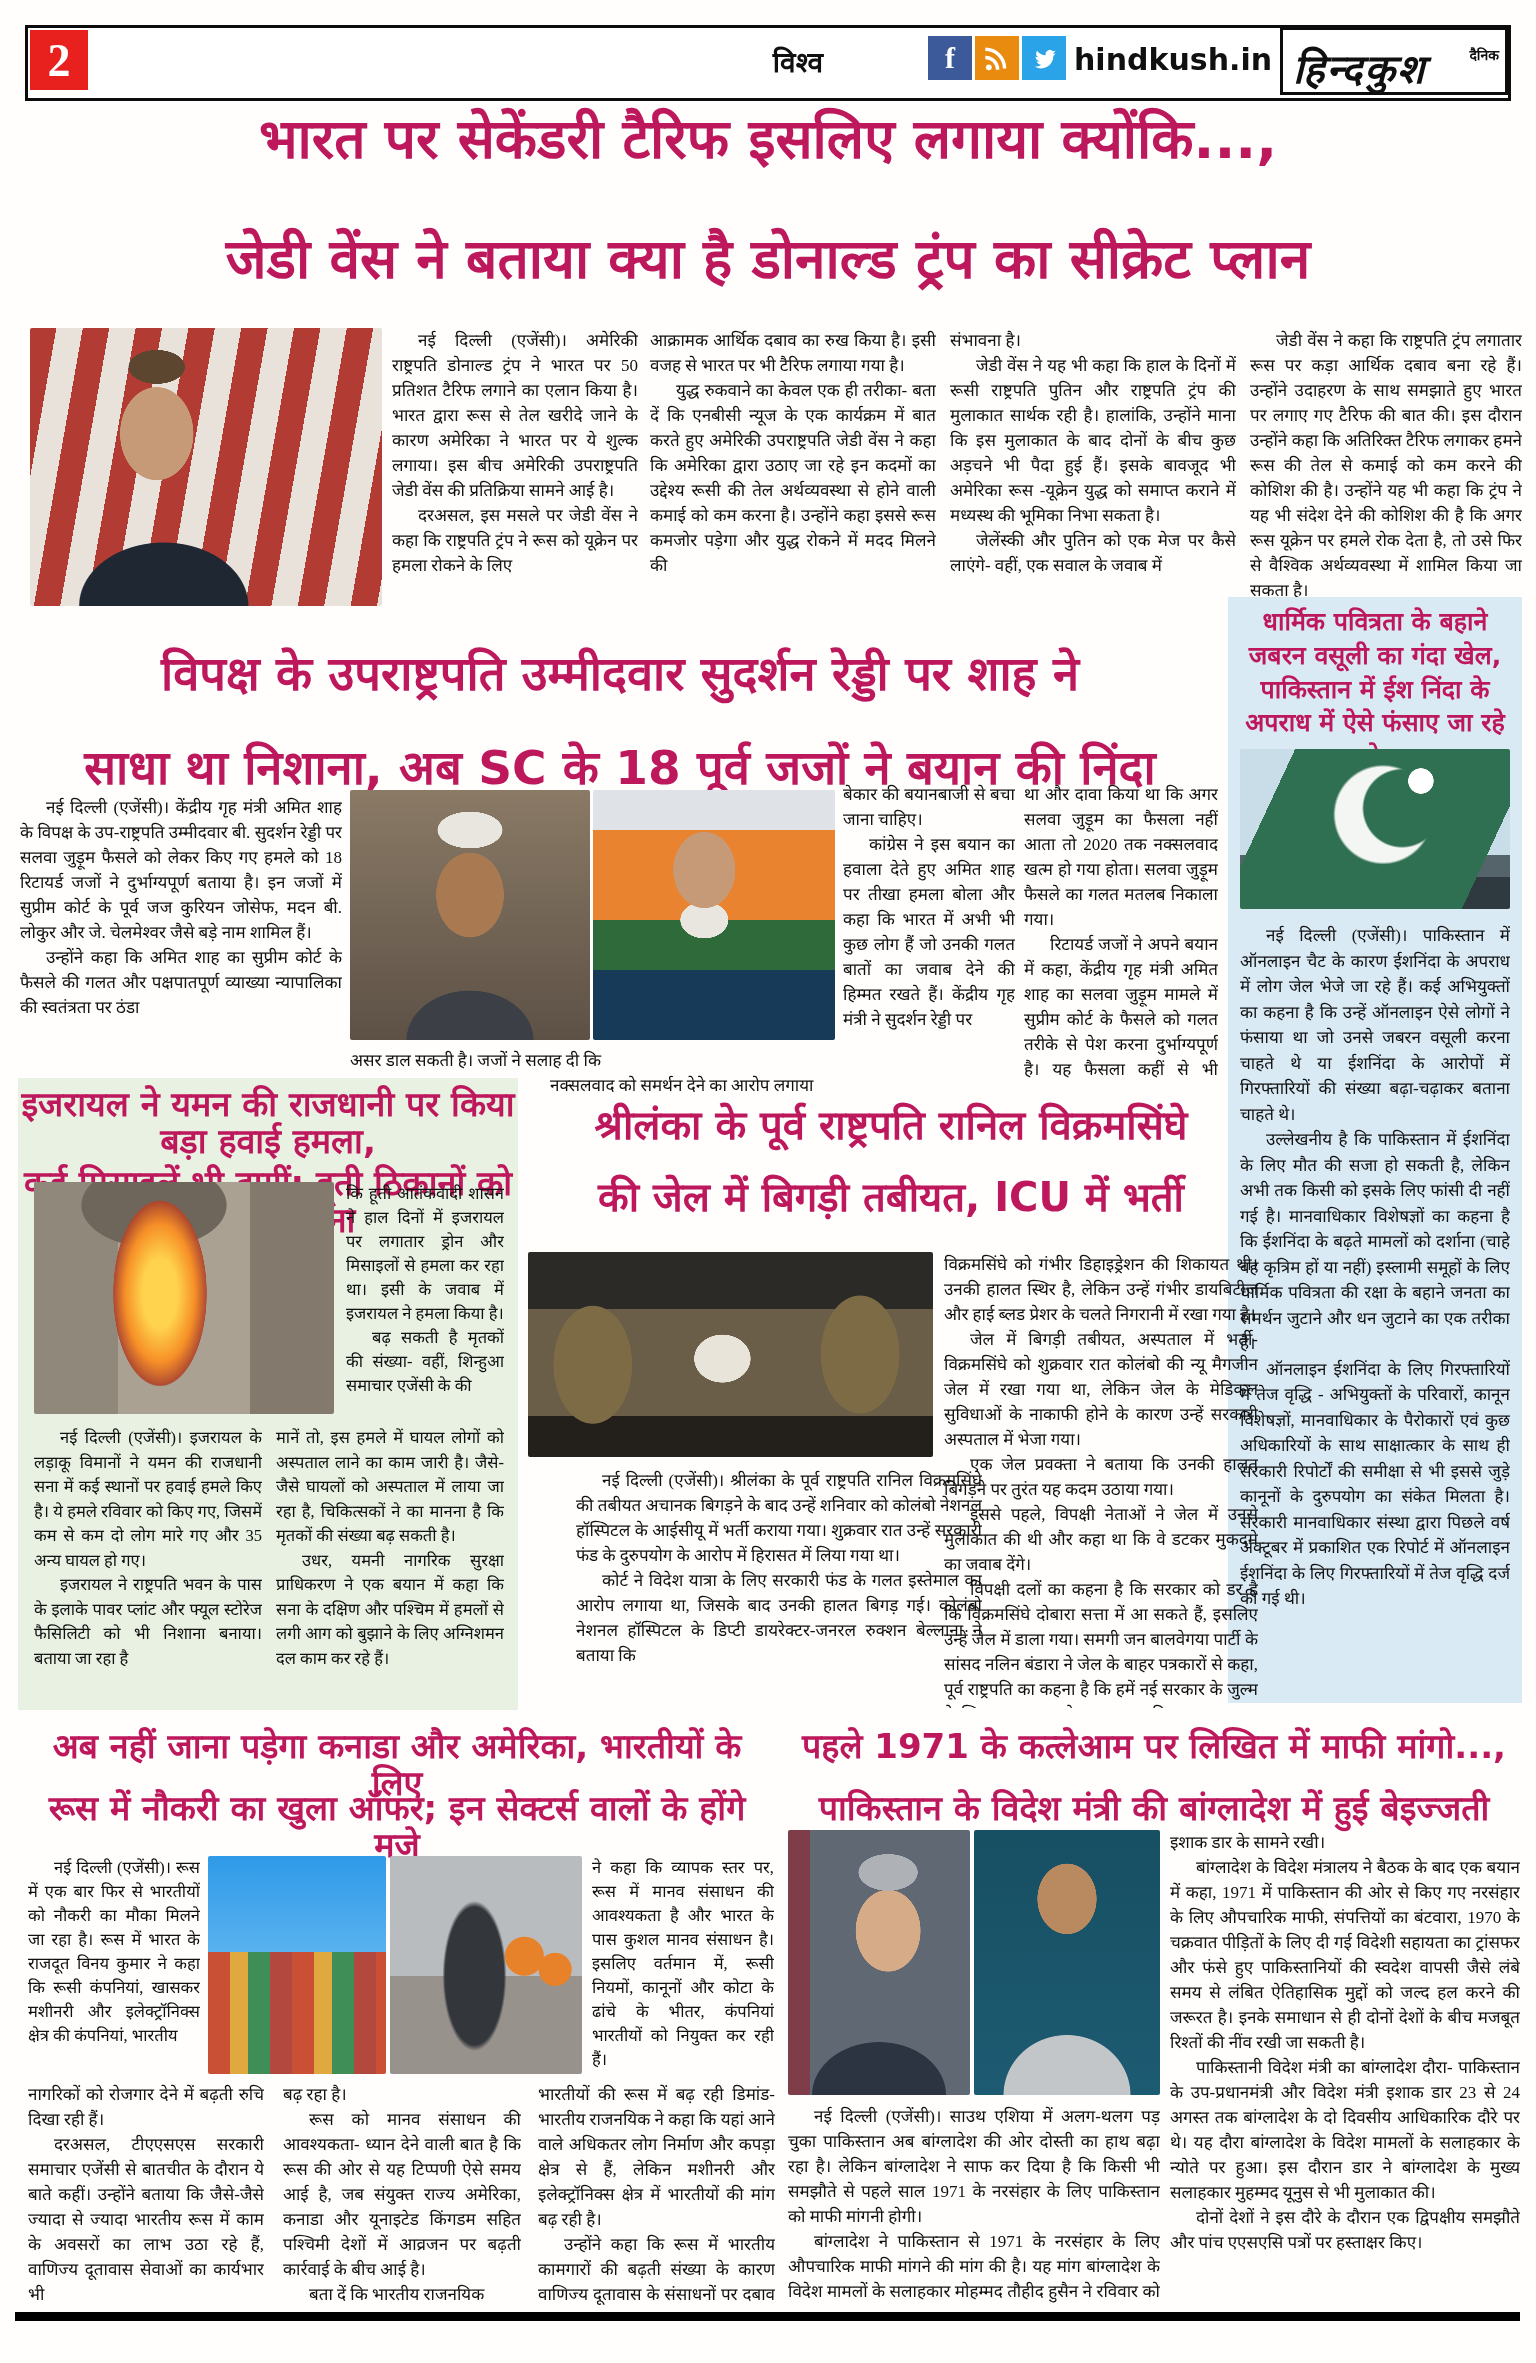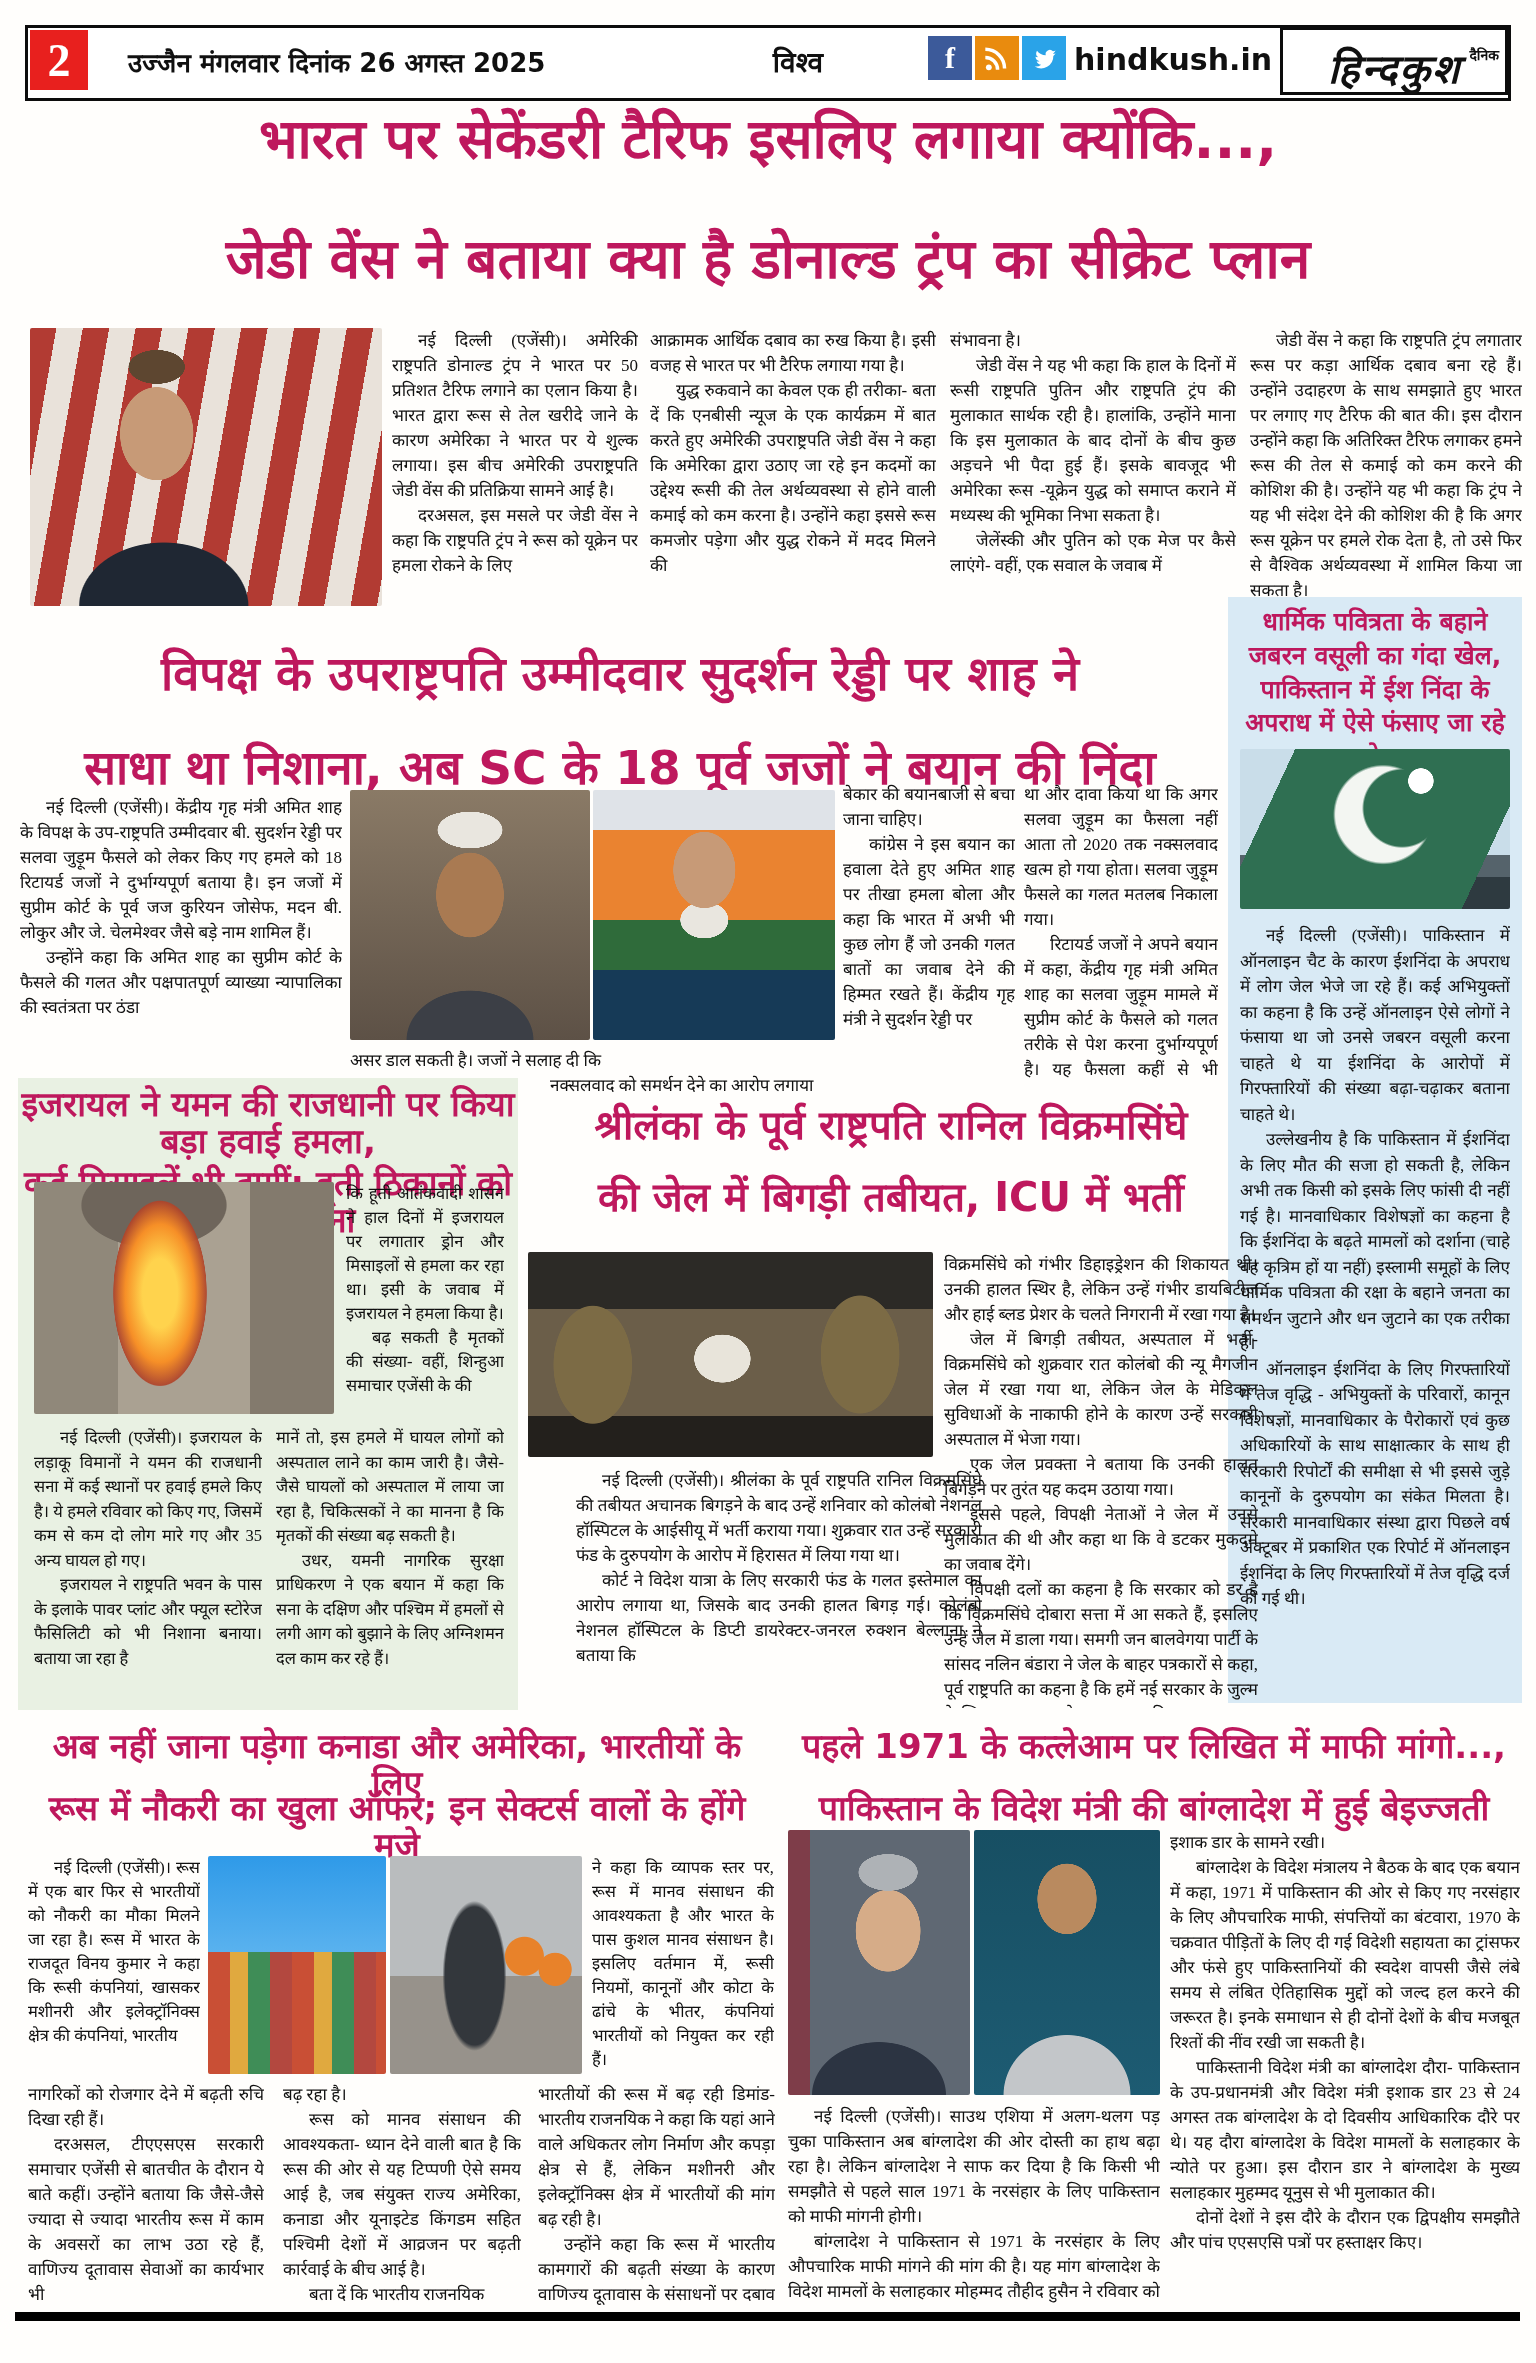--- a/index.html
+++ b/index.html
@@ -74,21 +74,20 @@
     linear-gradient(180deg,#174f63,#1d5b72);}
   .tinted{border-radius:2px;}
 </style>
 </head>
 <body>
 
 <div class="page">
 
   <div class="abs hdr" style="left:25px;top:25px;width:1480px;height:70px;">
     <div class="abs pgnum" style="left:2px;top:2px;width:58px;height:60px;">2</div>
-    <div class="abs" style="left:100px;top:16px;font-size:26px;font-weight:bold;font-family:'DejaVu Sans',sans-serif;">उज्जैन  मंगलवार दिनांक 26 अगस्त 2025</div>
     <div class="abs" style="left:710px;top:14px;width:120px;text-align:center;font-size:28px;font-weight:bold;font-family:'DejaVu Sans',sans-serif;">विश्व</div>
     <div class="abs" style="left:900px;top:8px;display:flex;gap:3px;">
       <div class="ico" style="background:#3c5a9a;">
         <span style="color:#fff;font-weight:bold;font-size:30px;font-family:'Liberation Serif',serif;">f</span>
       </div>
       <div class="ico" style="background:#e98b0e;">
         <svg width="28" height="28" viewBox="0 0 24 24">
             <path d="M5 17.5A2.5 2.5 0 1 0 7.5 20 2.5 2.5 0 0 0 5 17.5z" fill="#fff"></path>
             <path d="M2 10v3a9 9 0 0 1 9 9h3A12 12 0 0 0 2 10z" fill="#fff"></path>
             <path d="M2 3v3a15 15 0 0 1 15 15h3A18 18 0 0 0 2 3z" fill="#fff"></path>
@@ -96,21 +95,21 @@
       </div>
       <div class="ico" style="background:#2aa3e8;">
         <svg width="28" height="28" viewBox="0 0 24 24">
             <path d="M22 5.5c-.7.4-1.5.6-2.3.8a3.6 3.6 0 0 0-6.2 3.3A10.3 10.3 0 0 1 6 5.7S3.9 9.2 7 11.2c-.8.3-1.6 0-2.3-.3 0 2 1.6 3.4 3.4 3.8-.7.4-1.6.4-2.4.2.6 1.7 2.1 2.7 3.9 2.8A7.4 7.4 0 0 1 4 19.2 10.4 10.4 0 0 0 20 10.3l2-2.2-2.3.5L22 5.5z" fill="#fff"></path>
           </svg>
       </div>
     </div>
     <div class="abs" style="left:1046px;top:14px;font-size:30px;font-weight:bold;font-family:'DejaVu Sans',sans-serif;">hindkush.in</div>
     <div class="abs logo-box" style="left:1252px;top:-1px;width:222px;height:62px;">
       <div class="abs" style="right:6px;top:1px;font-size:14px;font-weight:bold;font-family:'DejaVu Sans',sans-serif;margin-top:14px;">दैनिक</div>
-      <div class="abs" style="left:10px;top:10px;font-size:40px;font-weight:bold;font-style:italic;letter-spacing:2px;font-family:'DejaVu Sans',sans-serif;margin-left:35px;">हिन्दकुश</div>
+      <div class="abs" style="left:10px;top:10px;font-size:40px;font-weight:bold;font-style:italic;letter-spacing:2px;font-family:'DejaVu Sans',sans-serif;">हिन्दकुश</div>
     </div>
   </div>
 
   <div class="abs hl h-xl" style="left:30px;top:112px;width:1476px;">भारत पर सेकेंडरी टैरिफ इसलिए लगाया क्योंकि...,</div>
   <div class="abs hl h-xl" style="left:30px;top:232px;width:1476px;">जेडी वेंस ने बताया क्या है डोनाल्ड ट्रंप का सीक्रेट प्लान</div>
 
   <div>
     <div class="photo ph-vance tinted" style="left:30px;top:328px;width:352px;height:278px;"></div>
     <div class="abs bt" style="left:392px;top:328px;width:246px;height:280px;">
       <p>नई दिल्ली (एजेंसी)। अमेरिकी राष्ट्रपति डोनाल्ड ट्रंप ने भारत पर 50 प्रतिशत टैरिफ लगाने का एलान किया है। भारत द्वारा रूस से तेल खरीदे जाने के कारण अमेरिका ने भारत पर ये शुल्क लगाया। इस बीच अमेरिकी उपराष्ट्रपति जेडी वेंस की प्रतिक्रिया सामने आई है।</p>

